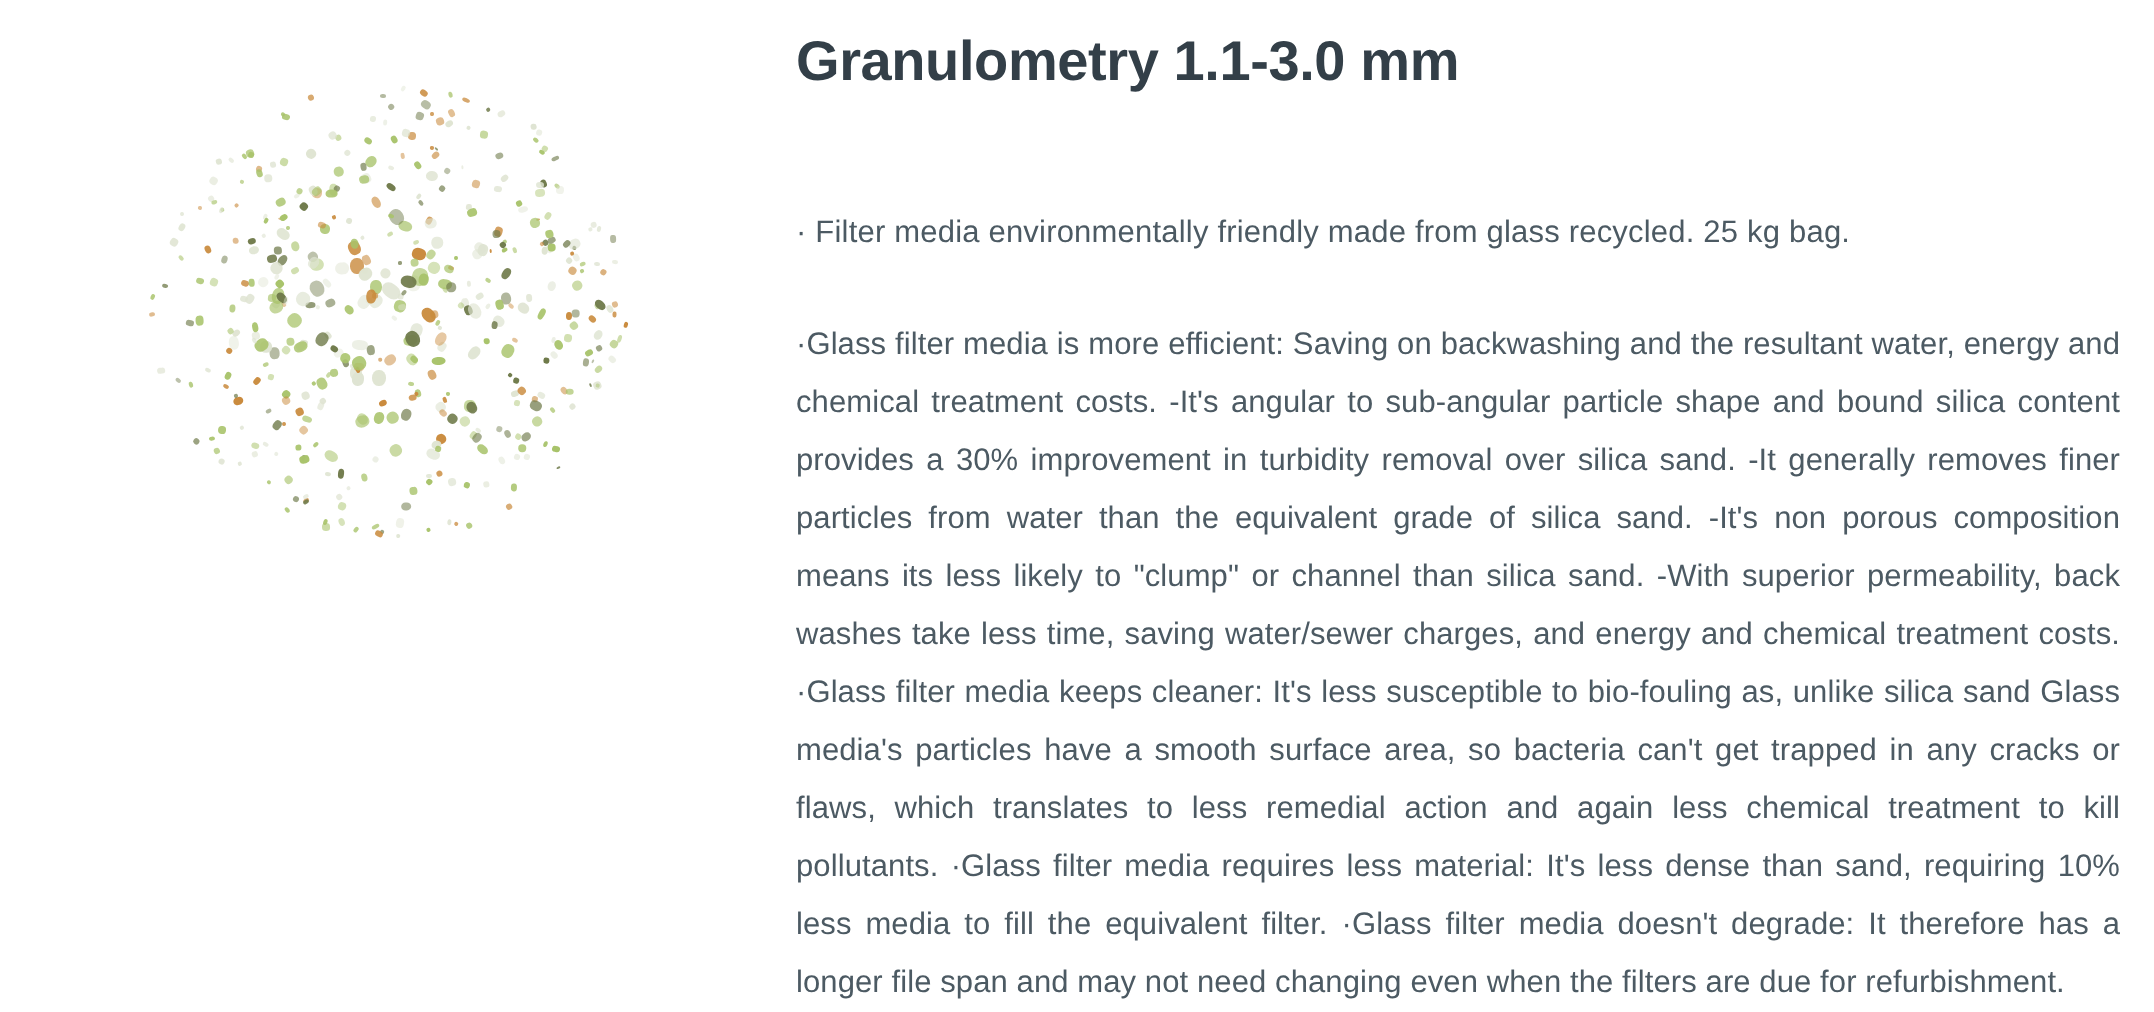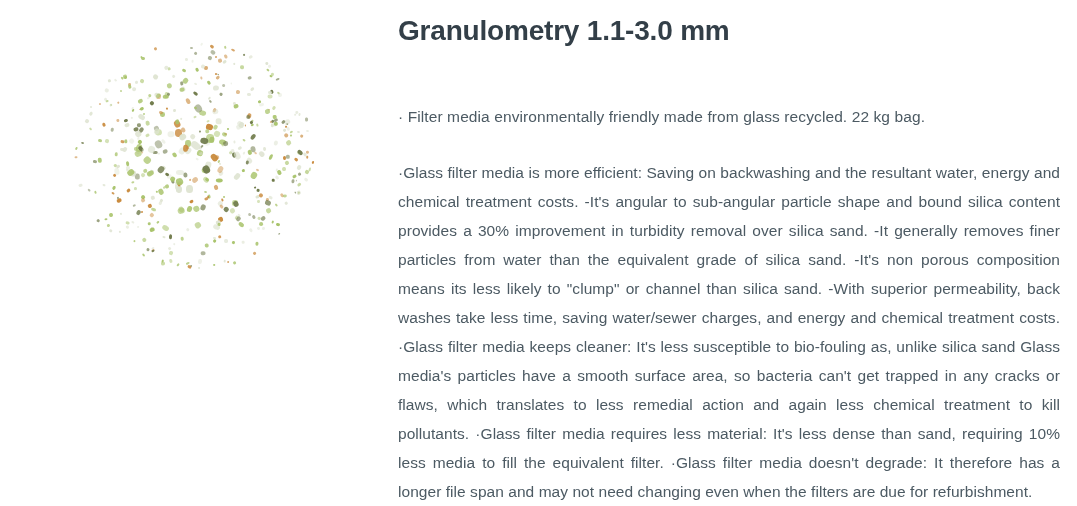--- a/index.html
+++ b/index.html
@@ -549,17 +549,17 @@
           <span style="left: 76.9289px; top: 212.964px; width: 4.35227px; height: 4.06313px; background: rgb(168, 195, 106); opacity: 0.63; transform: rotate(135deg);"></span>
           <span style="left: 204.655px; top: 96.2981px; width: 2.04787px; height: 1.86764px; background: rgb(201, 138, 60); opacity: 0.61; transform: rotate(37deg);"></span>
           <span style="left: 139.002px; top: 171.89px; width: 4.30579px; height: 3.37127px; background: rgb(201, 138, 60); opacity: 0.82; transform: rotate(166deg);"></span>
           <span style="left: 206.625px; top: 81.4665px; width: 3.71357px; height: 3.44507px; background: rgb(168, 195, 106); opacity: 0.51; transform: rotate(121deg);"></span>
         </div>
     </div>
   </div>
 
   <div class="info-column">
     <h1 class="product-title">Granulometry 1.1-3.0 mm</h1>
-    <p class="short-desc">· Filter media environmentally friendly made from glass recycled. 22 kg bag.</p>
+    <p class="short-desc">· Filter media environmentally friendly made from glass recycled. 25 kg bag.</p>
     <p class="long-desc">·Glass filter media is more efficient: Saving on backwashing and the resultant water, energy and chemical treatment costs. -It's angular to sub-angular particle shape and bound silica content provides a 30% improvement in turbidity removal over silica sand. -It generally removes finer particles from water than the equivalent grade of silica sand. -It's non porous composition means its less likely to "clump" or channel than silica sand. -With superior permeability, back washes take less time, saving water/sewer charges, and energy and chemical treatment costs. ·Glass filter media keeps cleaner: It's less susceptible to bio-fouling as, unlike silica sand Glass media's particles have a smooth surface area, so bacteria can't get trapped in any cracks or flaws, which translates to less remedial action and again less chemical treatment to kill pollutants. ·Glass filter media requires less material: It's less dense than sand, requiring 10% less media to fill the equivalent filter. ·Glass filter media doesn't degrade: It therefore has a longer file span and may not need changing even when the filters are due for refurbishment.</p>
   </div>
 
 </div>
 
 </body></html>

